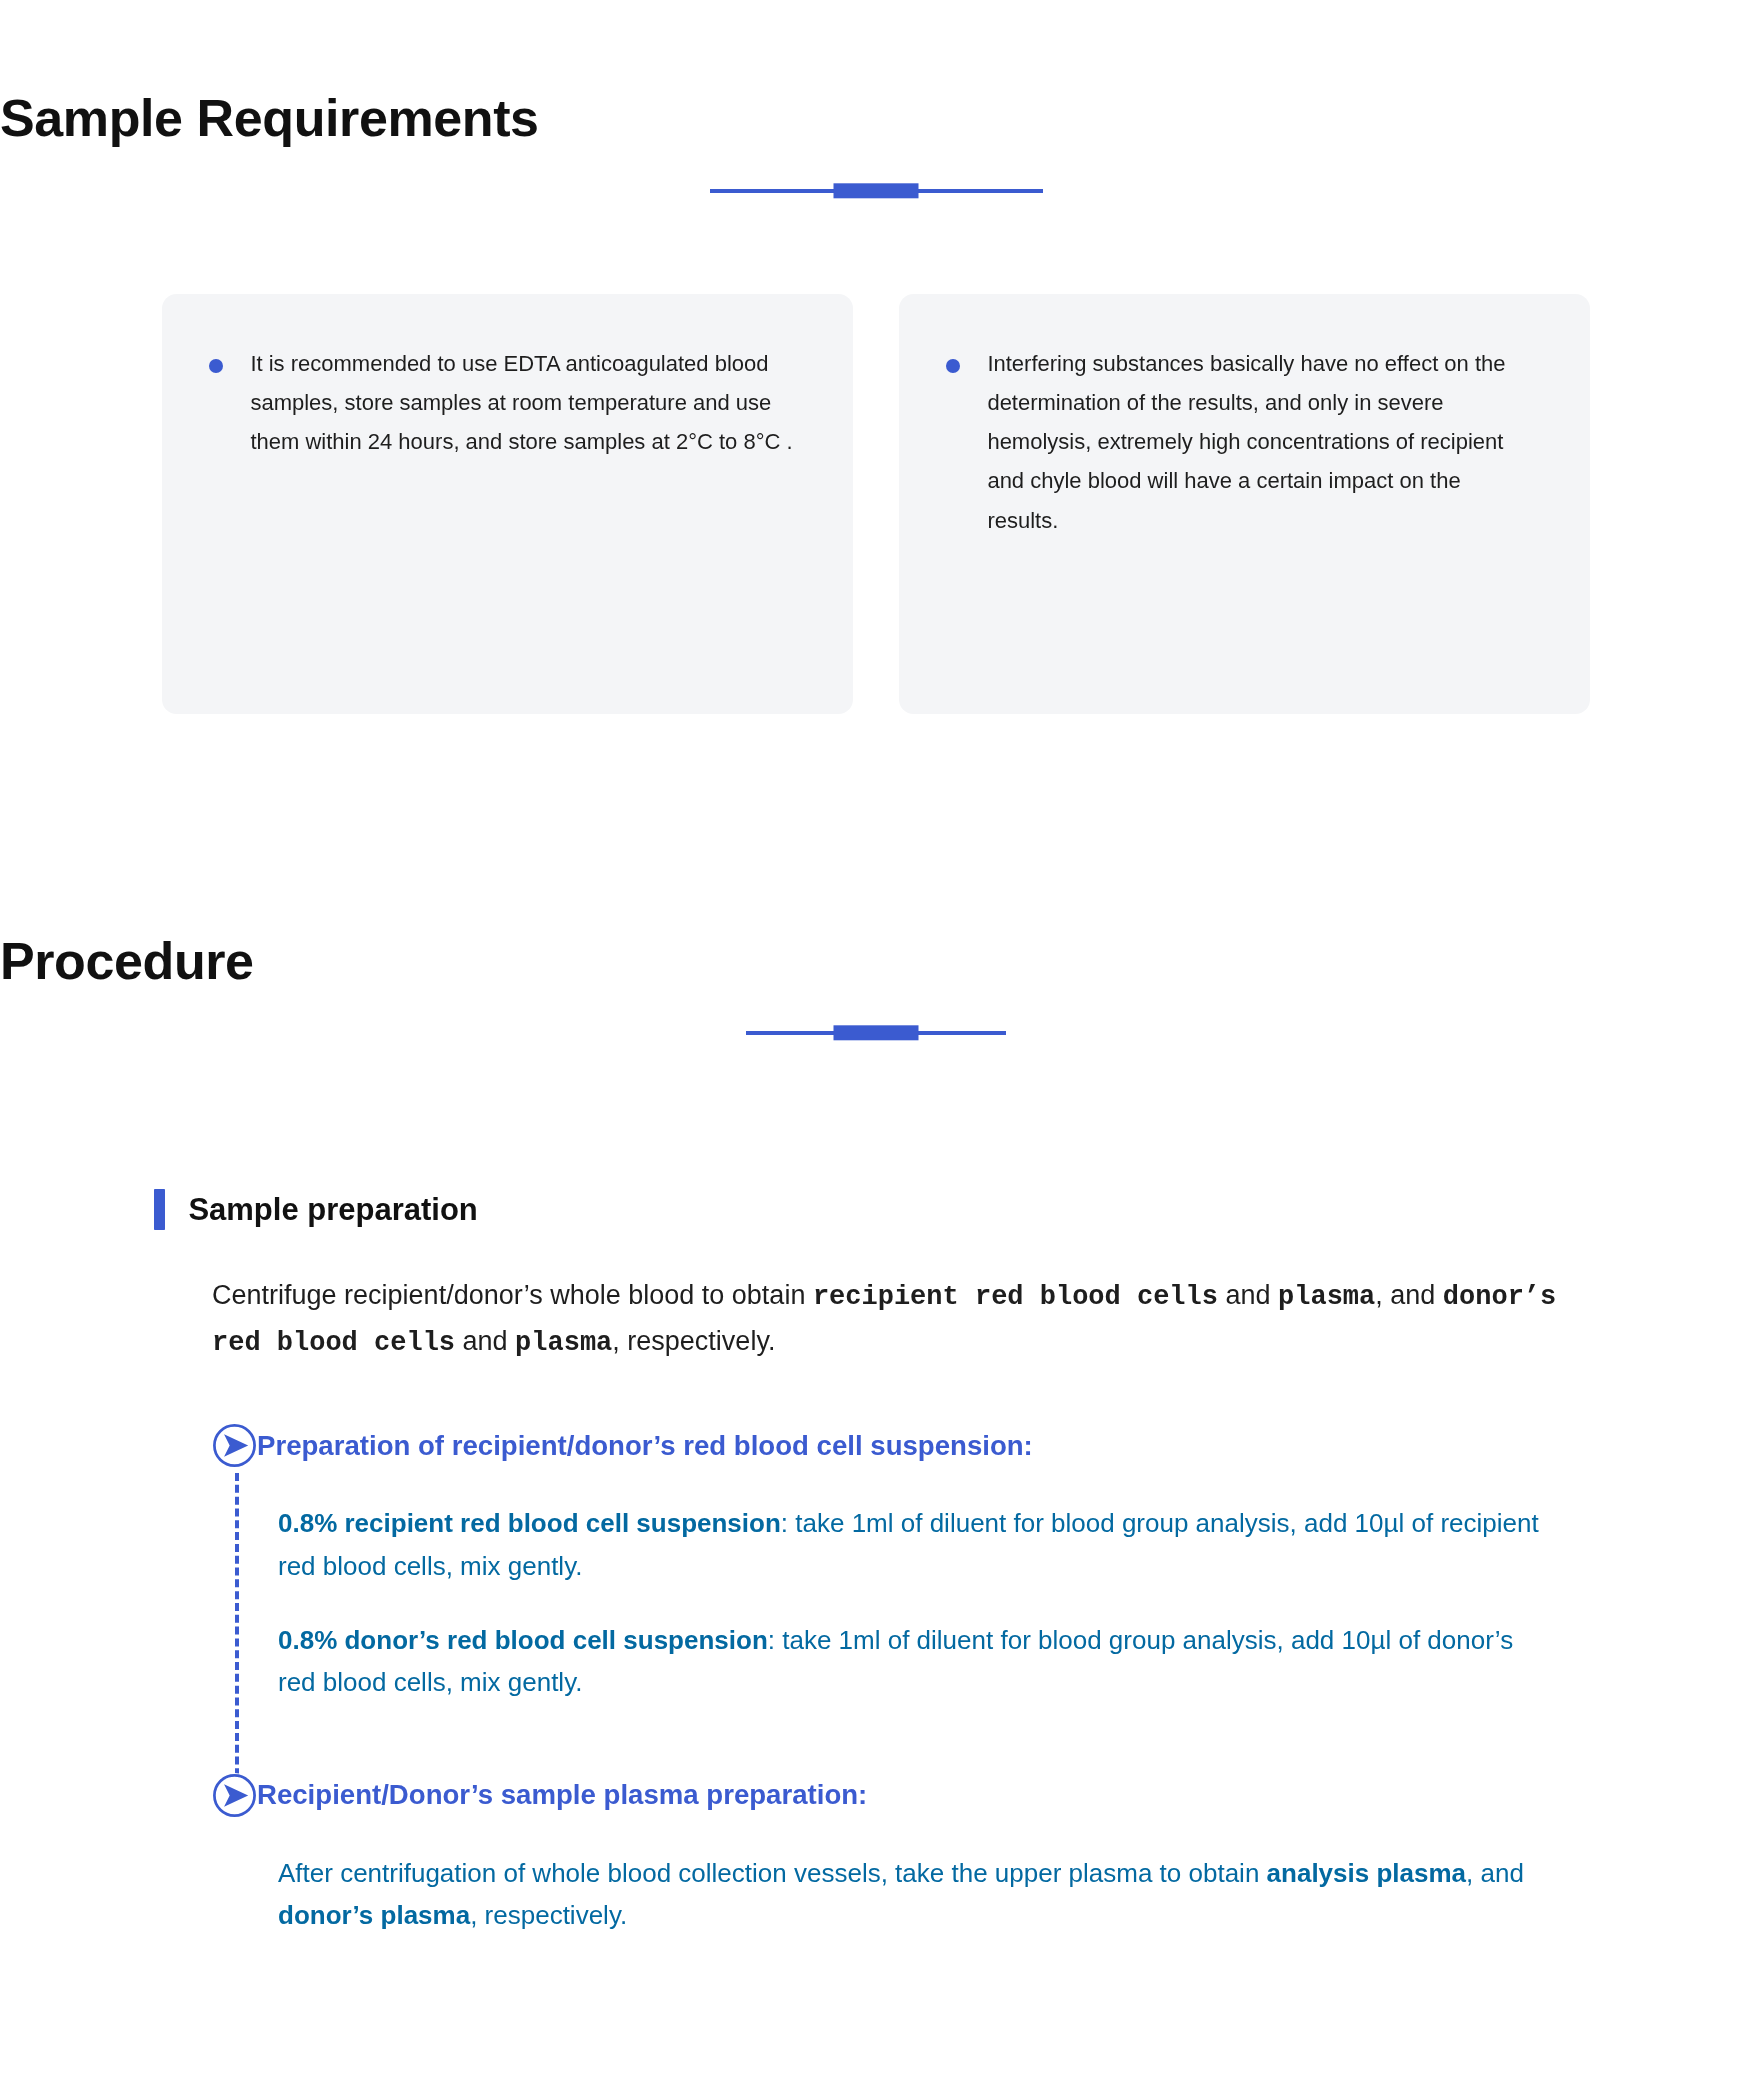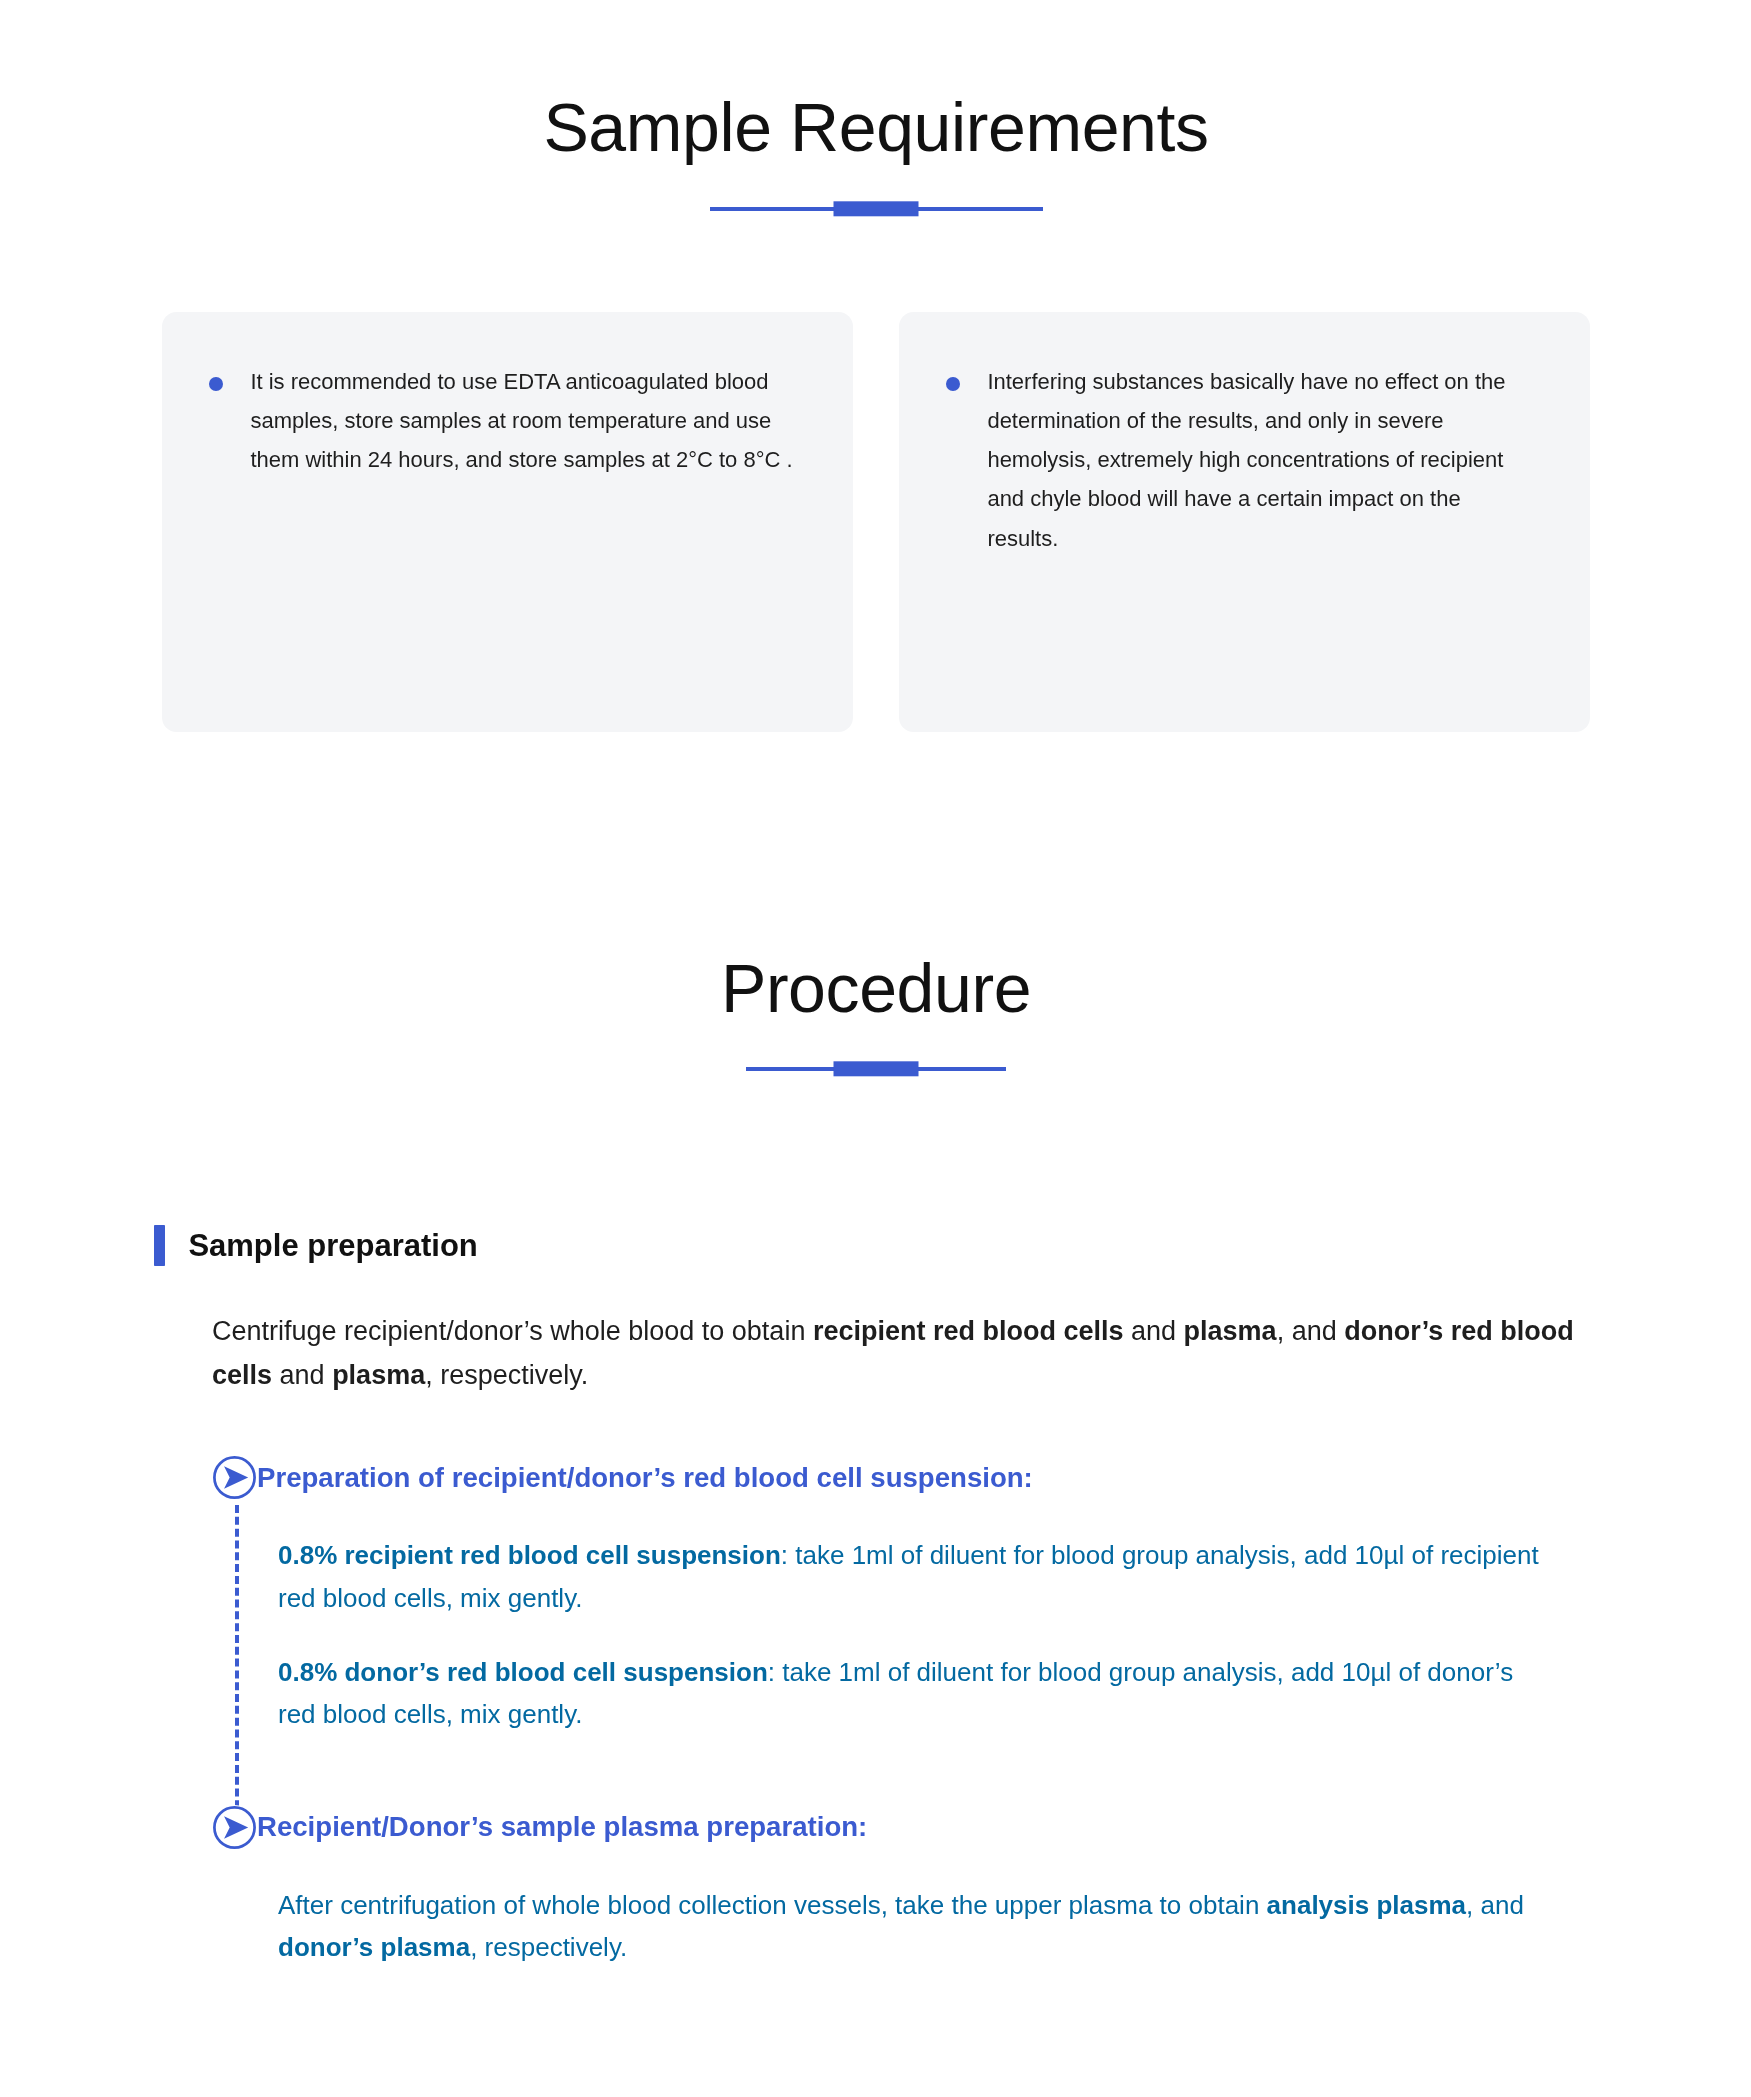--- a/index.html
+++ b/index.html
@@ -12,23 +12,22 @@
 
   body {
     font-family: "Liberation Sans", sans-serif;
     color: #1a1a1a;
     position: relative;
     overflow: hidden;
   }
 
   
   .section-title {
-    text-align: center;
-    font-size: 68px;
-    font-weight: normal;
+    font-size: 52px;
+    font-weight: bold;
     color: #111111;
     letter-spacing: -0.4px;
   }
 
   .divider {
     position: relative;
     height: 21px;
     display: flex;
     align-items: center;
     justify-content: center;
@@ -104,21 +103,21 @@
   }
 
   .intro-para {
     margin-left: 58px;
     margin-top: 44px;
     font-size: 27px;
     line-height: 1.62;
     color: #1e1e1e;
     max-width: 1379px;
   }
-  .intro-para b { font-weight: bold; }
+  .intro-para b { font-weight: bold; font-family: Liberation Mono, monospace; }
 
   
   .steps {
     position: relative;
     margin-top: 58px;
     margin-left: 58px;
   }
   .connector {
     position: absolute;
     left: 23px;

